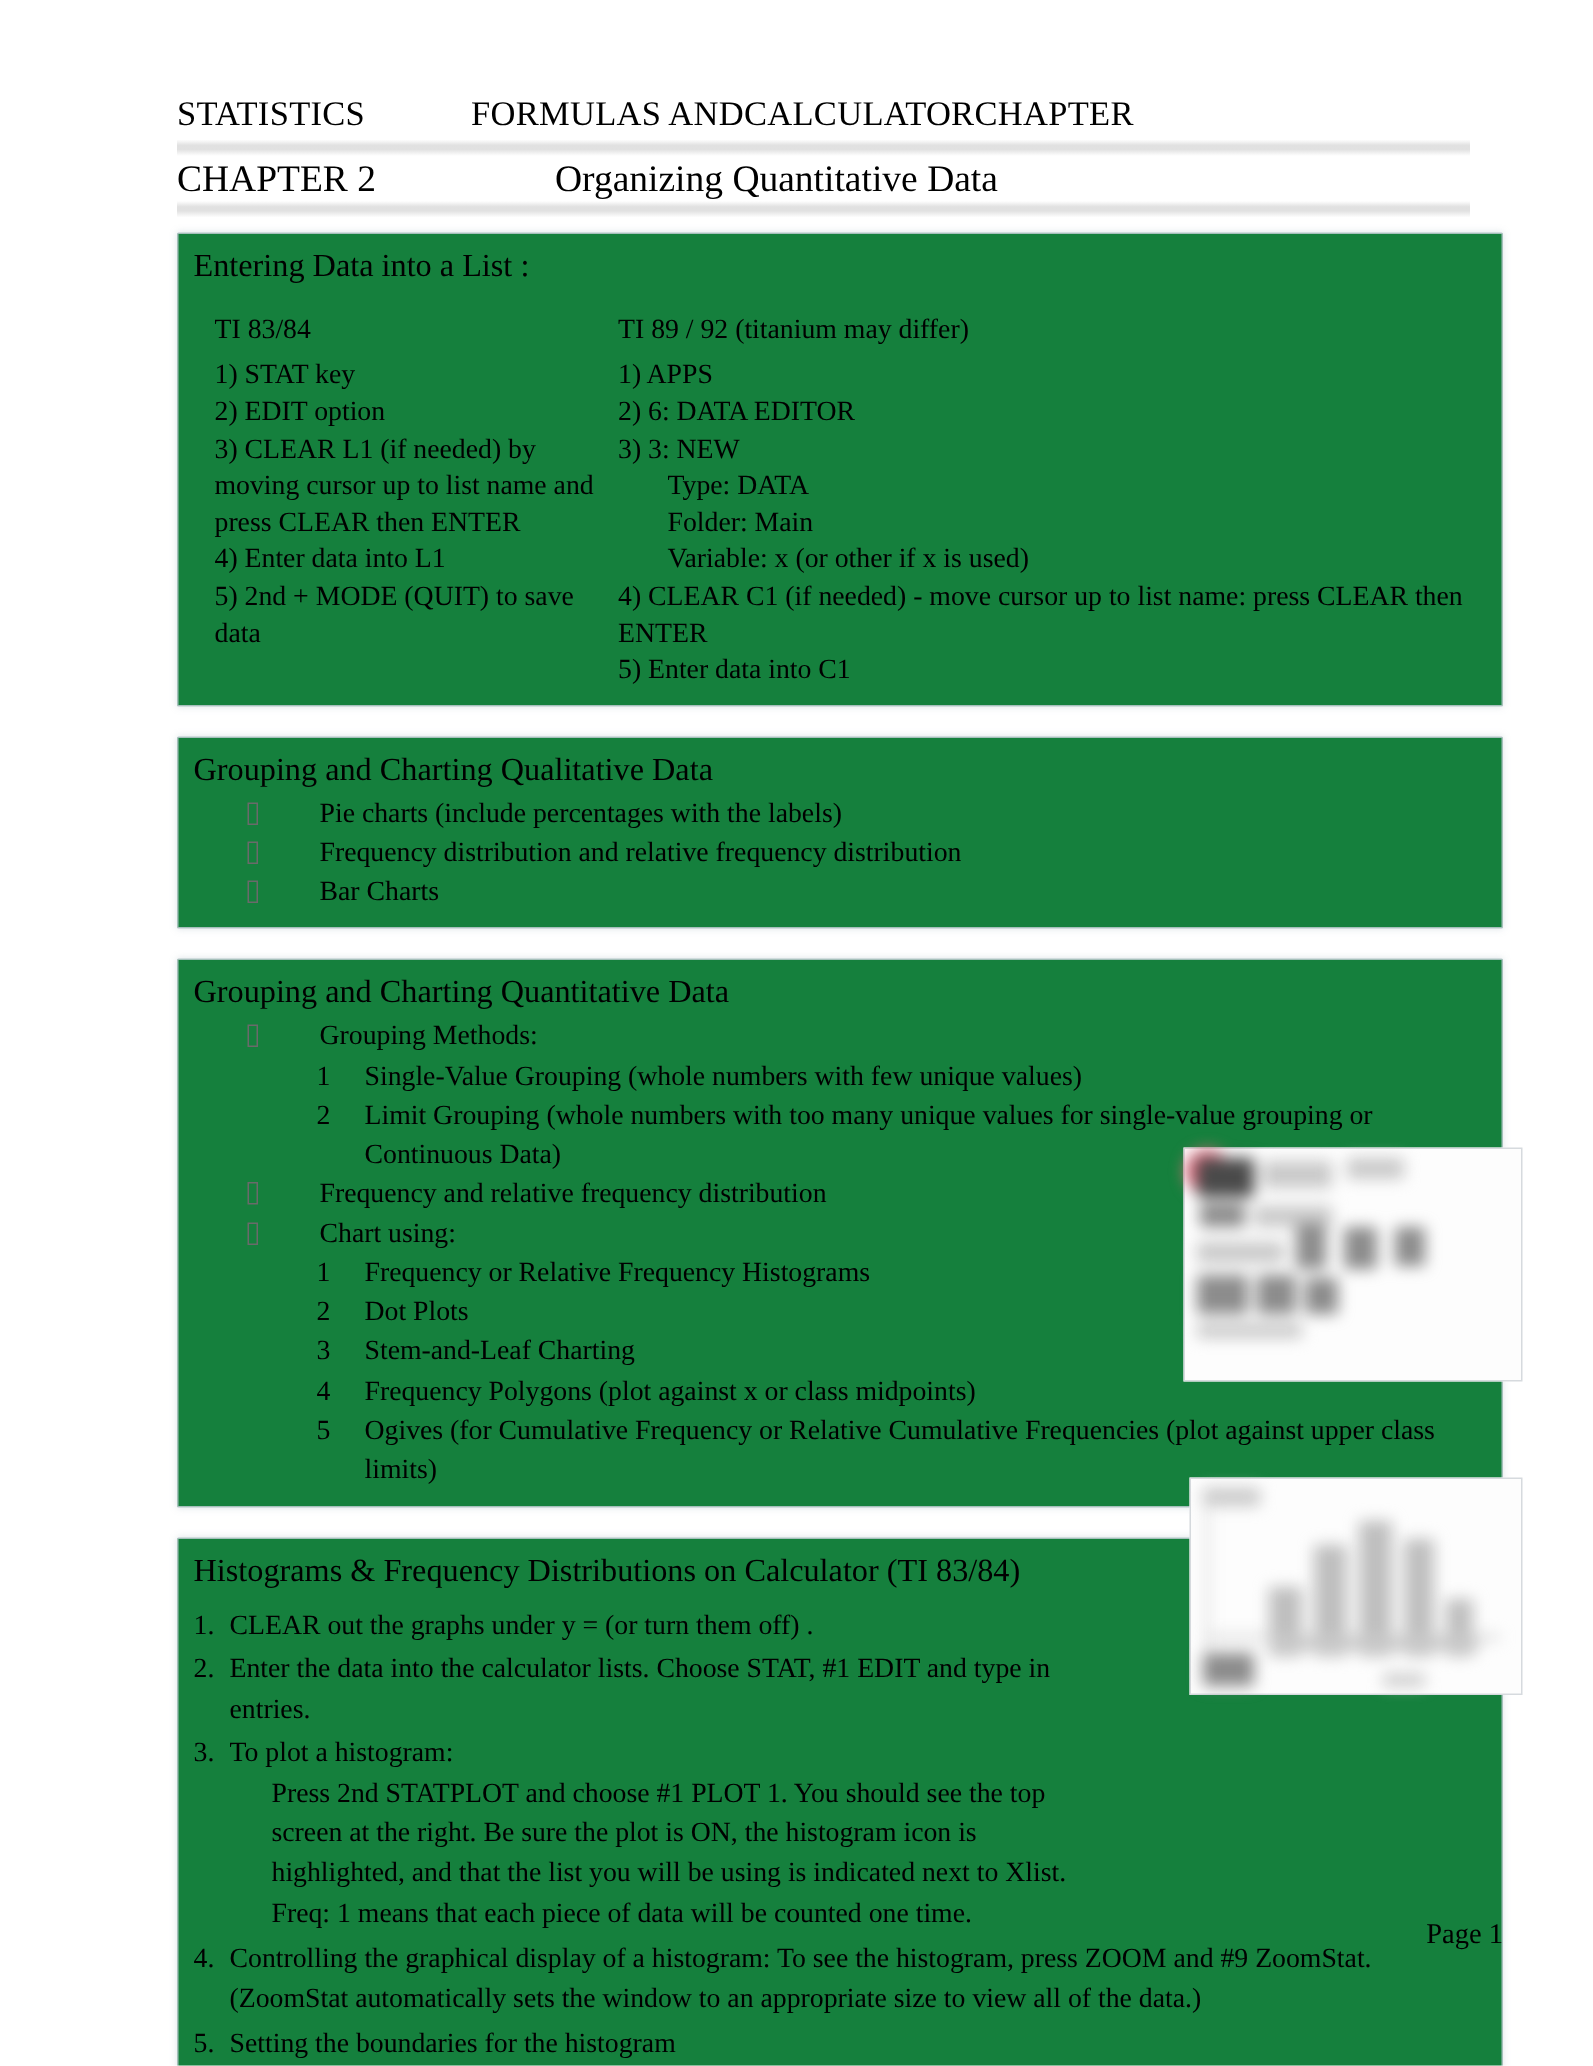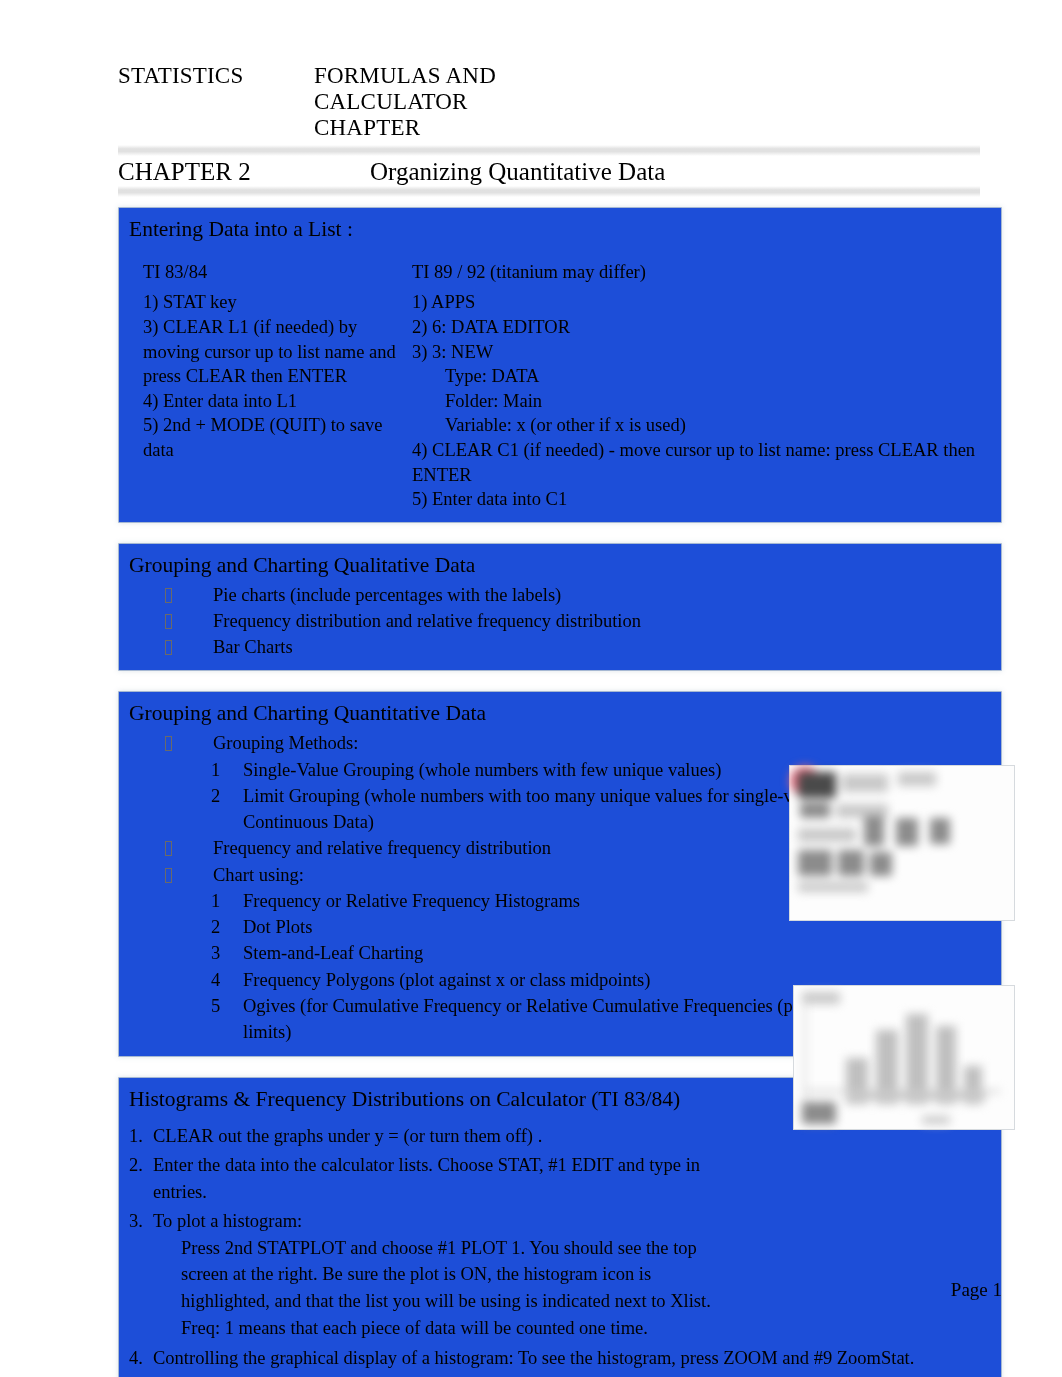--- a/index.html
+++ b/index.html
@@ -18,29 +18,29 @@
     position: absolute;
     left: 0; top: 0;
     width: 1062px;
     height: 1377px;
     padding: 50px 60px 40px 118px;
   }
 
   
   .running-head {
     display: flex;
-    align-items: flex-start;
+    align-items: flex-end;
     font-size: 23px;
     font-variant: small-caps;
     letter-spacing: 0.2px;
     white-space: nowrap;
     margin-top: 13px;
   }
   .rh-left { width: 196px; }
-  .rh-right { display: flex; flex-direction: column; }
+  .rh-right { display: flex; }
 
   .sep-bar {
     height: 11px;
     margin-left: 0px;
     margin-right: 22px;
     background: linear-gradient(to bottom,
         rgba(255,255,255,0) 0%,
         rgba(200,200,200,0.55) 35%,
         rgba(205,205,205,0.6) 60%,
         rgba(255,255,255,0) 100%);
@@ -55,21 +55,21 @@
     white-space: nowrap;
     margin-top: 2px;
   }
   .ch-left { width: 252px; }
 
   
   .section {
     position: relative;
     margin-top: 10px;
     padding: 8px 14px 10px 10px;
-    background: #1d4ed8;
+    background: #15803d;
     border: 1px solid rgba(190,203,209,0.85);
     border-radius: 1px;
     box-shadow: 0 0 5px rgba(160,178,188,0.35);
   }
   .section.tight { margin-top: 20px; }
 
   .section-title {
     font-size: 21.5px;
     line-height: 1.25;
     padding-bottom: 3px;
@@ -192,20 +192,21 @@
   <div class="sep-bar"></div>
 
   <div class="section">
     <div class="section-title">Entering Data into a List   :</div>
 
     <div class="calc-table">
       <div class="calc-col-left">
         <div class="calc-line">TI 83/84</div>
         <div class="spacer6"></div>
         <div class="calc-line">1) STAT key</div>
+        <div class="calc-line">2) EDIT option</div>
         <div class="calc-line">3) CLEAR L1 (if needed) by</div>
         <div class="calc-line">moving cursor up to list name and</div>
         <div class="calc-line">press CLEAR then ENTER</div>
         <div class="calc-line">4) Enter data into L1</div>
         <div class="calc-line">5) 2nd + MODE (QUIT) to save</div>
         <div class="calc-line">data</div>
       </div>
 
       <div class="calc-col-right">
         <div class="calc-line">TI 89 / 92 (titanium may differ)</div>

